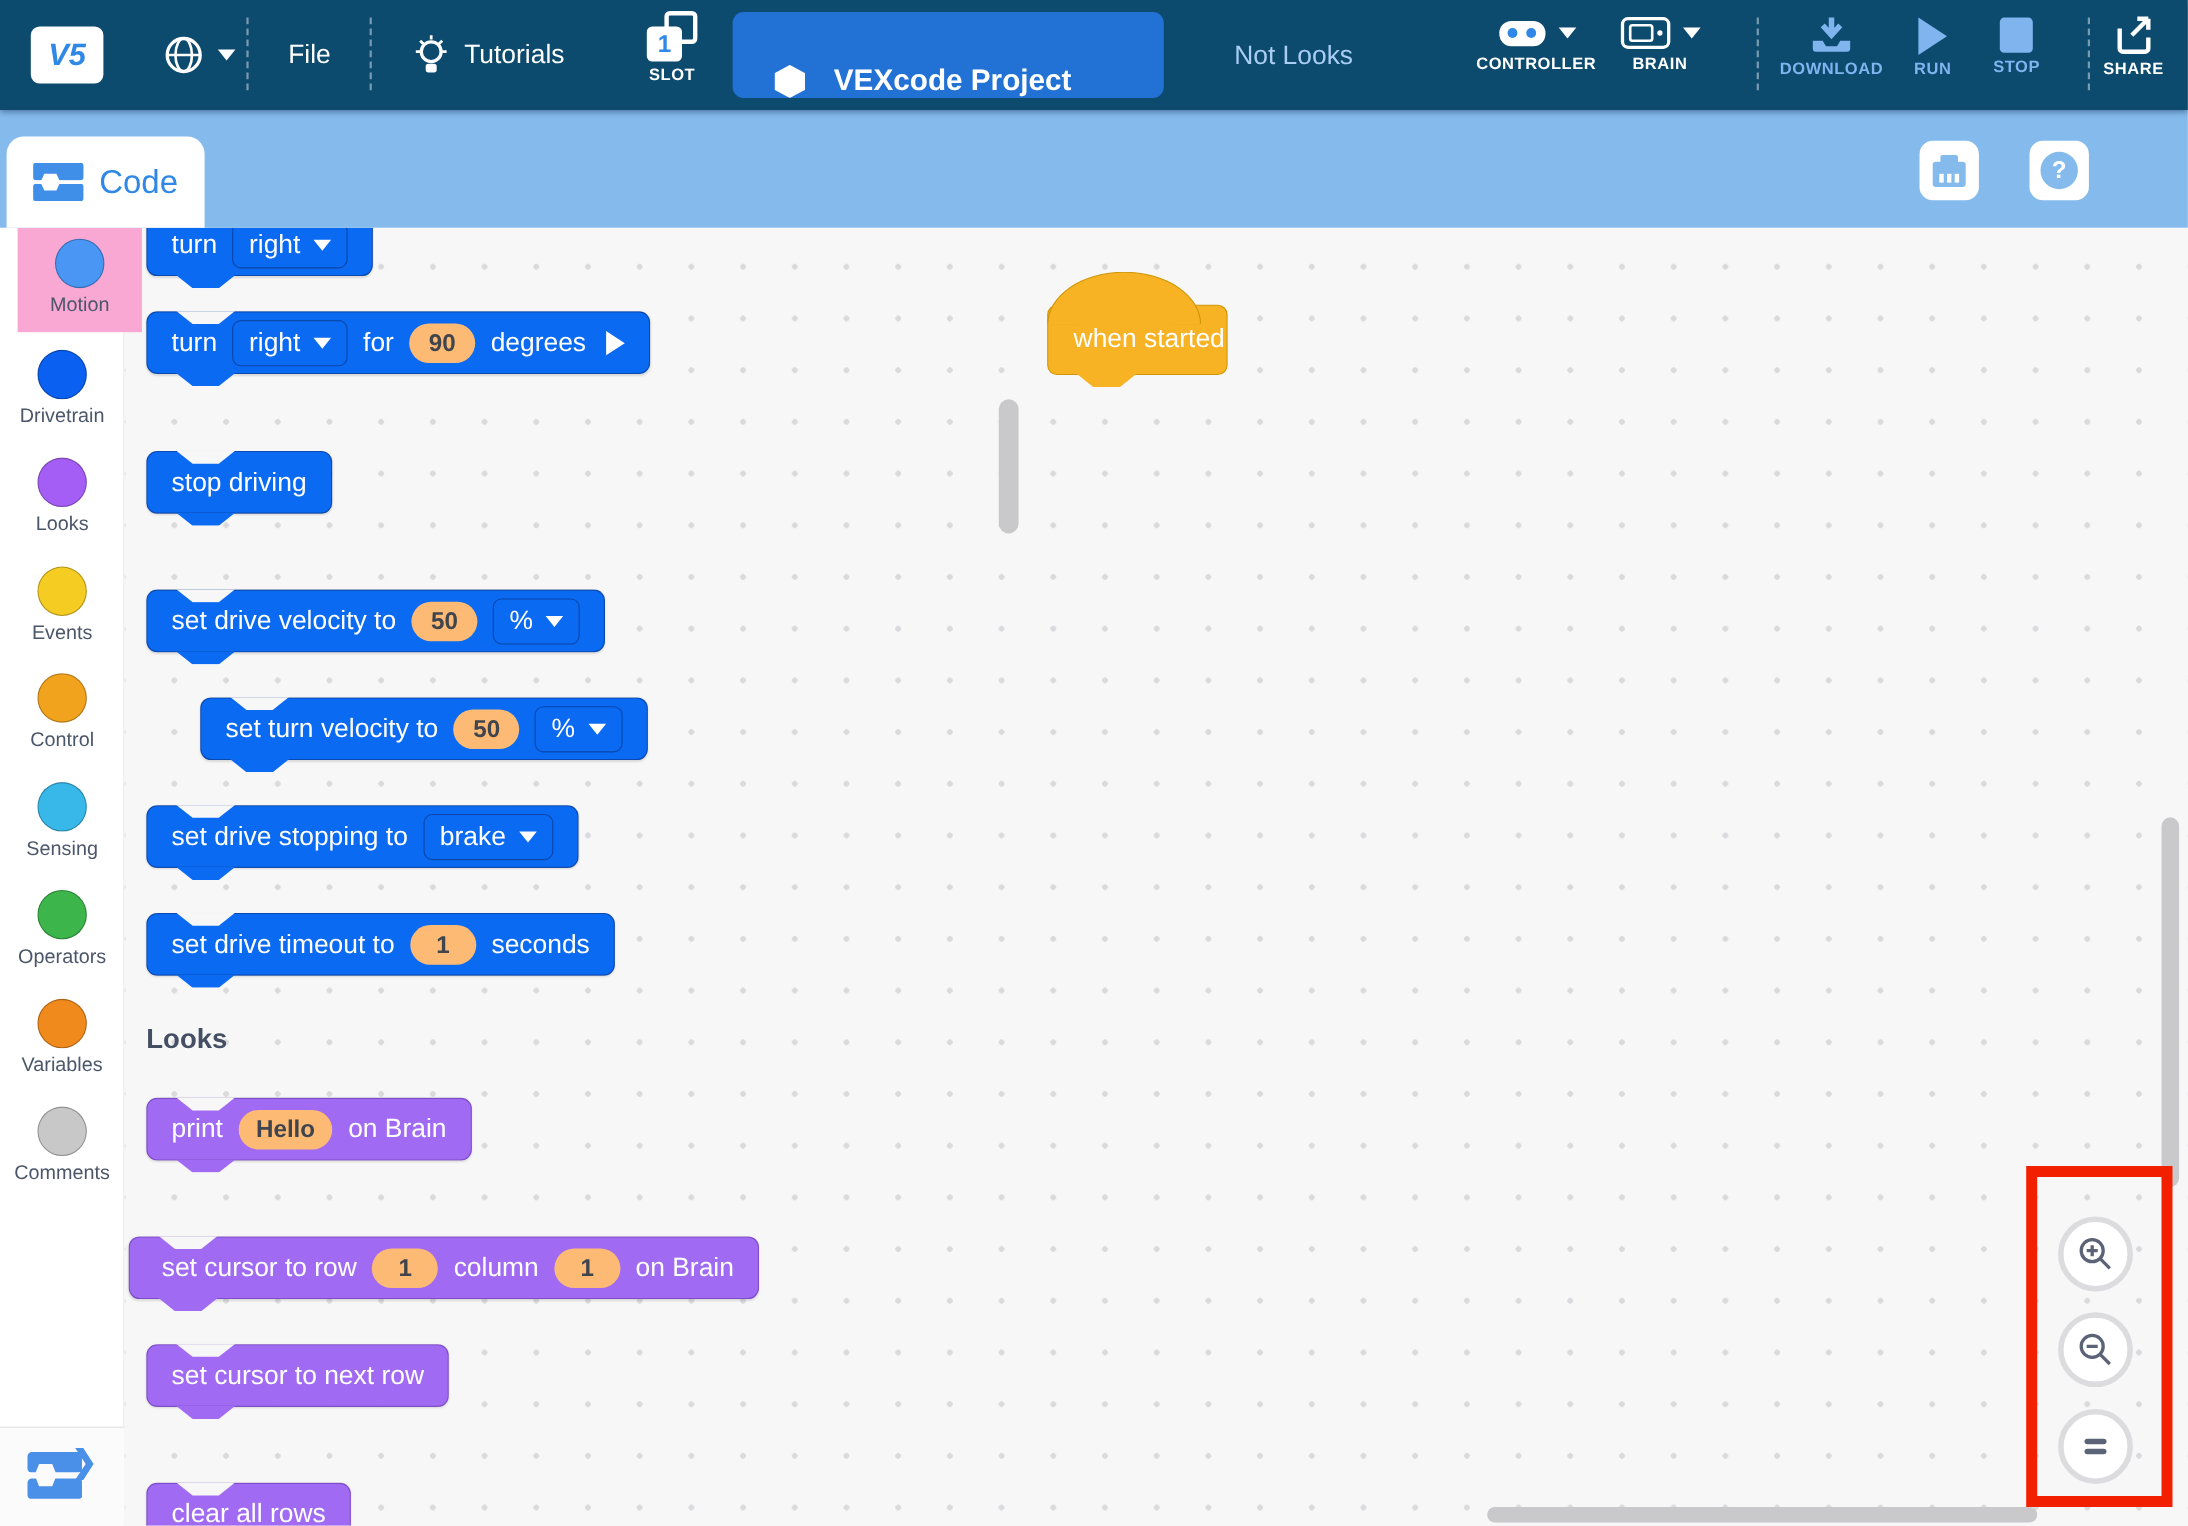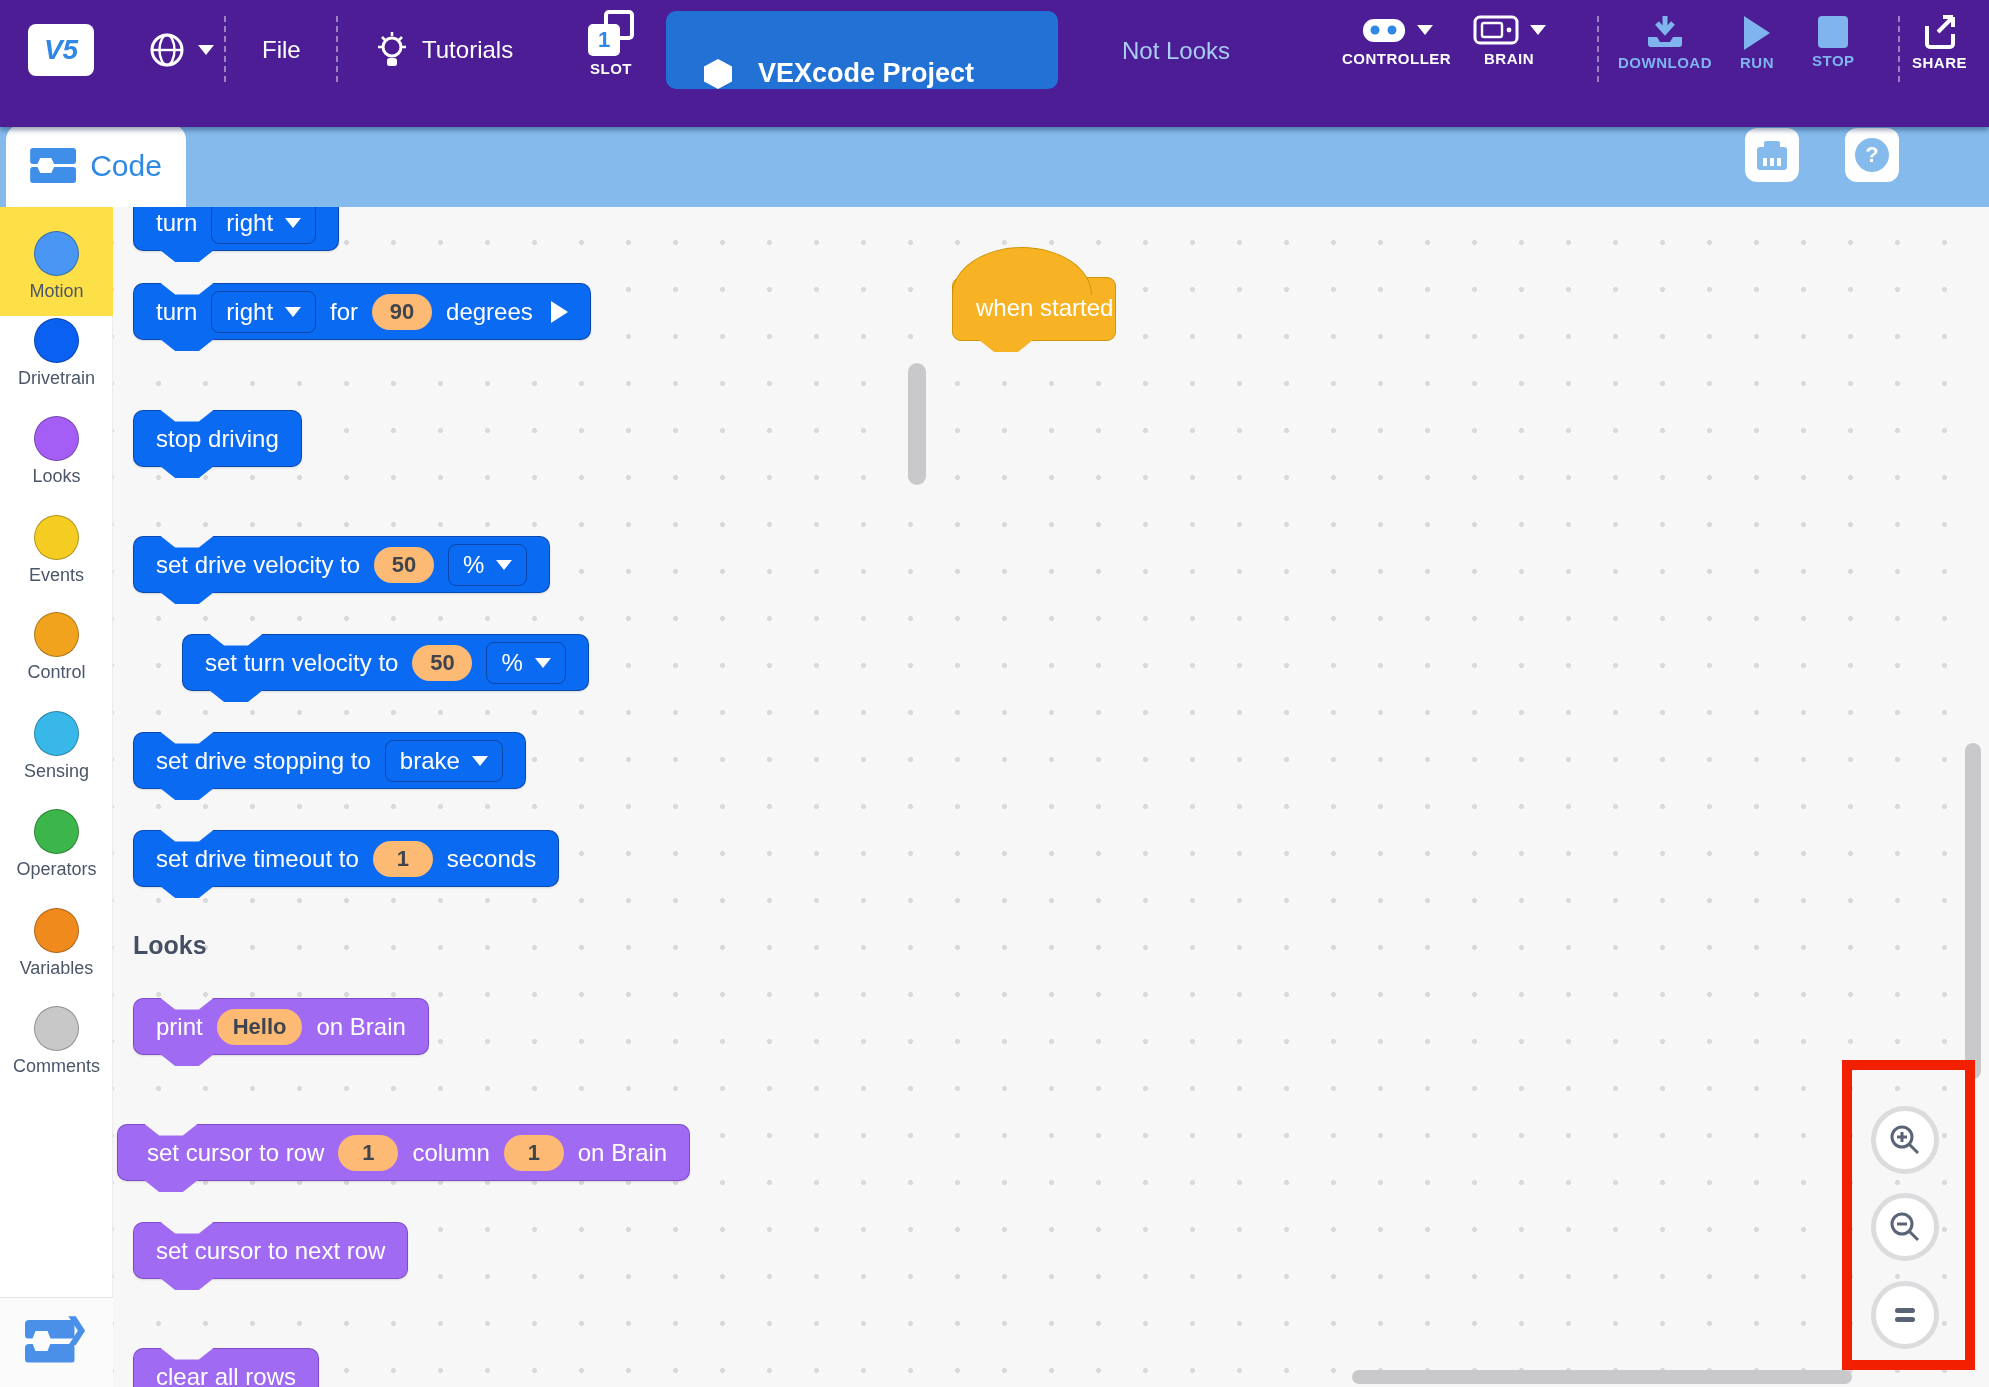--- a/index.html
+++ b/index.html
@@ -1,20 +1,20 @@
 <!DOCTYPE html>
 <html><head>
 <meta charset="utf-8">
 <style>
   * { margin:0; padding:0; box-sizing:border-box; }
   html,body { width:1989px; height:1387px; overflow:hidden; }
   body { font-family:"Liberation Sans", sans-serif; background:#f7f7f8; position:relative; }
 
   
-  .topbar { position:absolute; left:0; top:0; width:1989px; height:127px; background:#4c1d95;
+  .topbar { position:absolute; left:0; top:0; width:1989px; height:100px; background:#0c4a6e;
             z-index:50; box-shadow:0 3px 5px rgba(20,40,80,.45); }
   .tb-abs { position:absolute; display:flex; align-items:center; }
   .vex-logo { left:28px; top:24px; width:66px; height:52px; background:#fff; border-radius:8px;
               justify-content:center; font-weight:800; font-style:italic; font-size:28px; color:#2f88e6; }
   .divider { position:absolute; top:16px; height:66px; border-left:2px dashed rgba(255,255,255,.45); }
   .tb-text { color:#fff; font-size:24px; }
   .caret { width:0; height:0; border-left:8px solid transparent; border-right:8px solid transparent;
            border-top:10px solid #fff; }
   .icon-stack { position:absolute; display:flex; flex-direction:column; align-items:center; }
   .icon-stack .lbl { font-size:15px; font-weight:700; color:#fff; letter-spacing:.5px; margin-top:4px; }
@@ -47,21 +47,21 @@
              display:flex; align-items:center; justify-content:center; z-index:45; }
   .help-circle { width:34px; height:34px; border-radius:50%; background:#84bbec; color:#fff;
                  display:flex; align-items:center; justify-content:center; font-weight:800; font-size:22px; }
 
   
   .sidebar { position:absolute; left:0; top:207px; width:113px; height:1180px; background:#fff;
              border-right:1px solid #ececee; z-index:30; }
   .cat { position:absolute; left:0; width:113px; display:flex; flex-direction:column; align-items:center; gap:5px; cursor:pointer; }
   .cat .dot { width:45px; height:45px; border-radius:50%; border:1.6px solid rgba(0,0,0,.28); }
   .cat .cat-lbl { font-size:18px; color:#4b5669; }
-  .cat.selected-bg { background:#fde047; padding:24px 0 14px; }
+  .cat.selected-bg { background:#f9a8d4; padding:10px 0 14px;margin-left:16px; }
   .side-toggle { position:absolute; left:0; top:1090px; width:113px; height:90px; border-top:1px solid #e2e2e4;
                  display:flex; align-items:center; justify-content:center; background:#fbfbfc; }
   .toggle-icon { position:relative; width:64px; height:50px; }
   .toggle-icon .b1,.toggle-icon .b2 { position:absolute; left:0; width:50px; height:19px; background:#4a90e8; border-radius:4px; }
   .toggle-icon .b1 { top:2px; clip-path:polygon(0 0,100% 0,100% 100%,52% 100%,46% 60%,22% 60%,16% 100%,0 100%); }
   .toggle-icon .b2 { top:26px; clip-path:polygon(0 0,16% 0,22% 40%,46% 40%,52% 0,100% 0,100% 100%,0 100%); }
   .toggle-icon .chev { position:absolute; right:0; top:-6px; color:#4a90e8; font-size:28px; font-weight:800; }
 
   
   .workspace { position:absolute; left:113px; top:207px; width:1876px; height:1180px; overflow:hidden;

